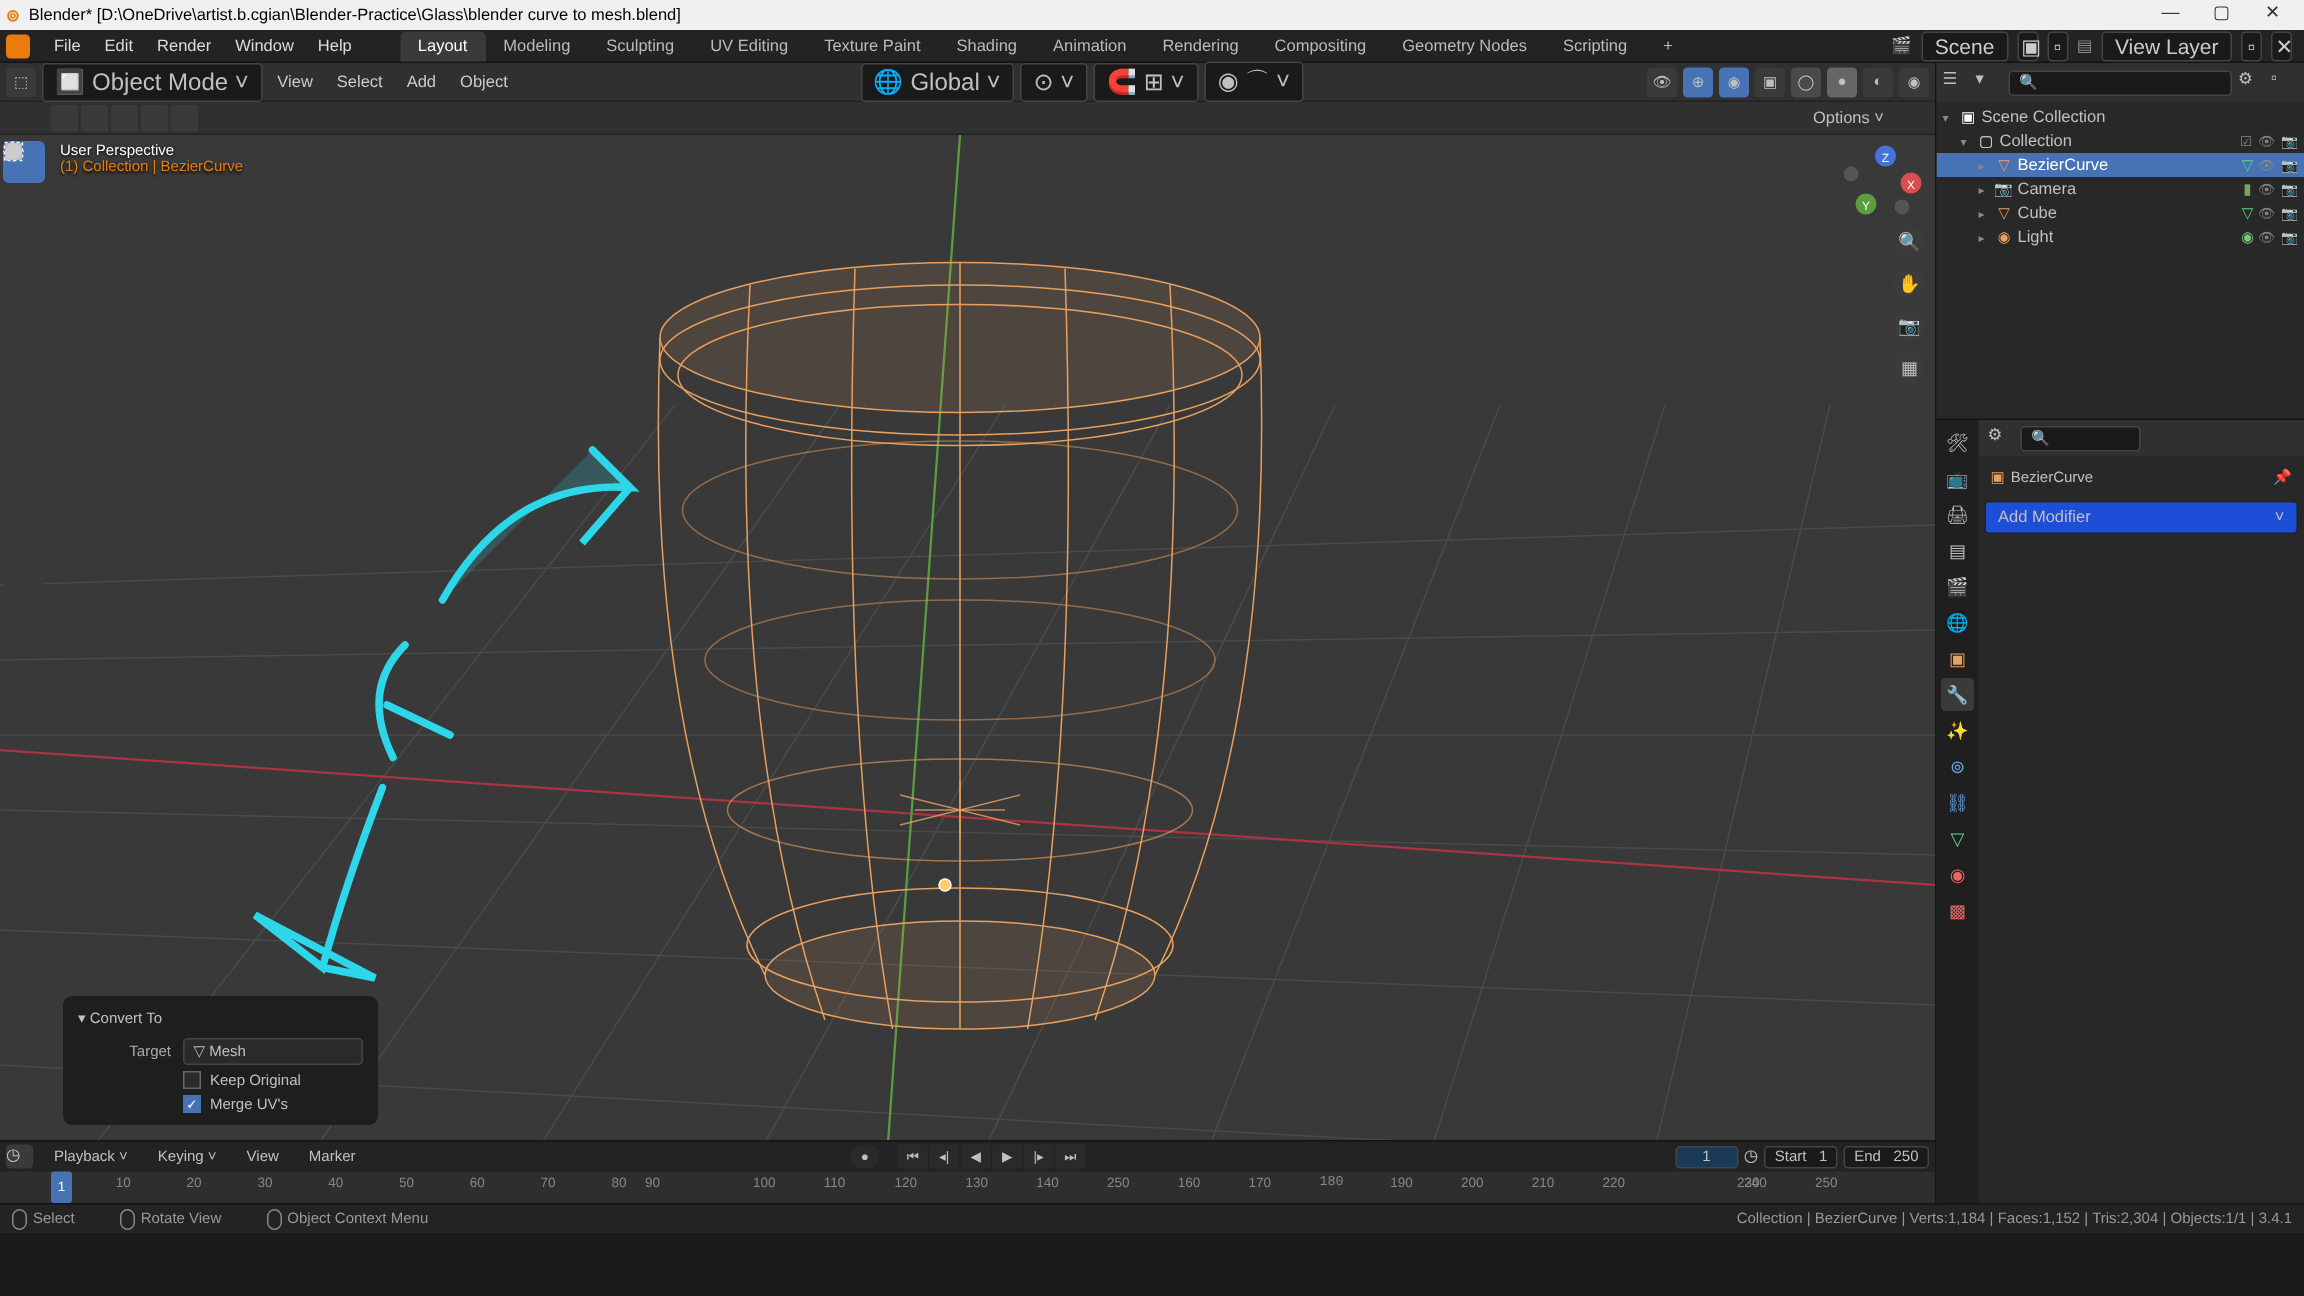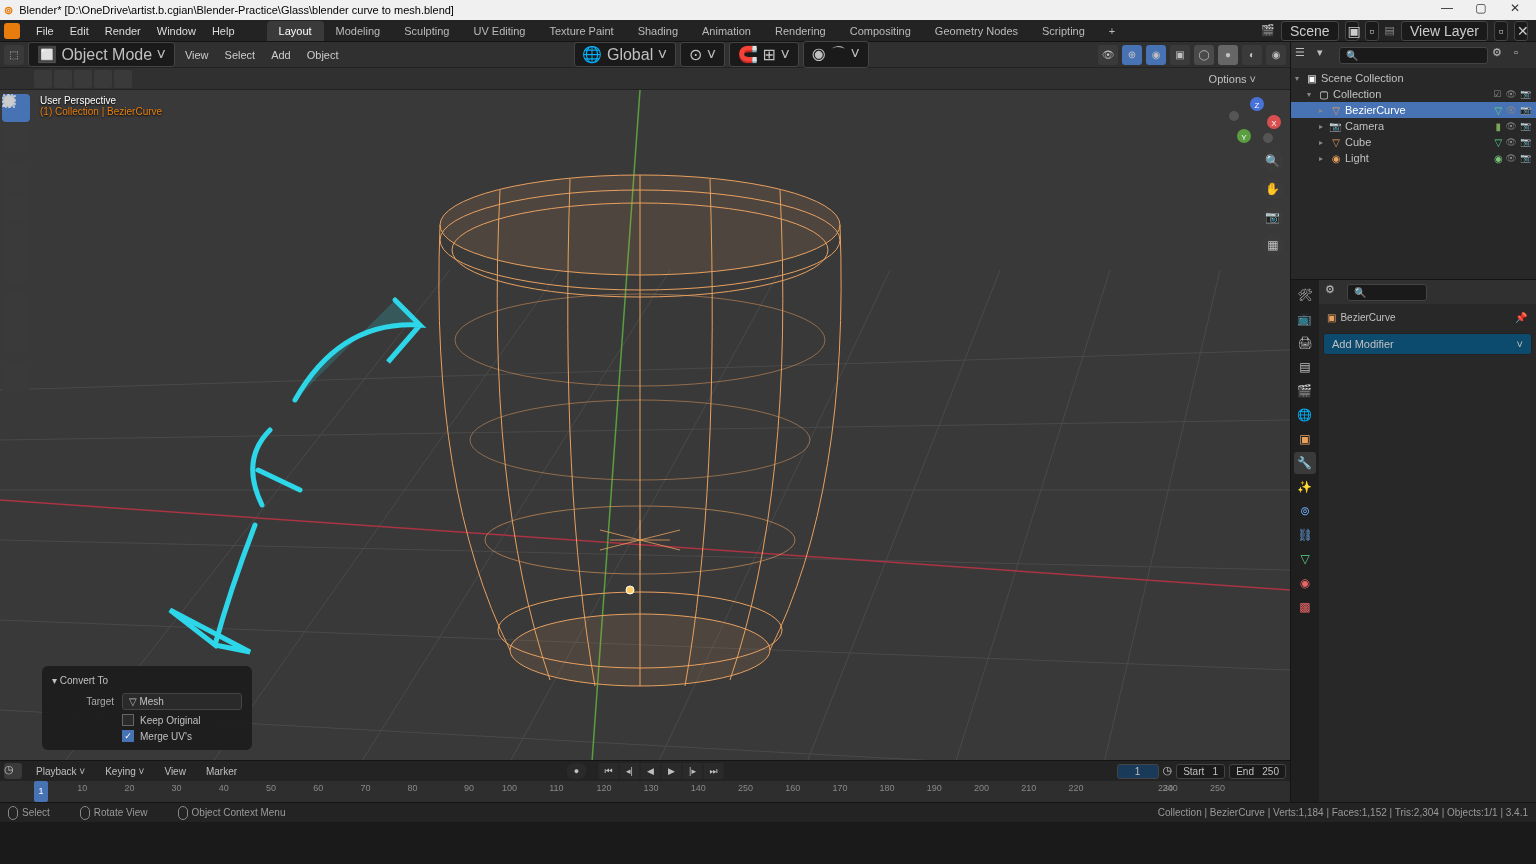--- a/index.html
+++ b/index.html
@@ -81,21 +81,21 @@
 
 
 .properties { flex:1; display:flex; background:#282828; }
 .prop-tabs { width:28px; background:#1f1f1f; display:flex; flex-direction:column; padding-top:4px; gap:2px; align-items:center; }
 .prop-tabs .ptab { width:22px; height:22px; border-radius:3px; display:flex; align-items:center; justify-content:center; cursor:pointer; font-size:12px; }
 .prop-tabs .ptab.active { background:#3a3a3a; }
 .prop-body { flex:1; padding:4px; }
 .prop-header { height:24px; display:flex; align-items:center; background:#303030; margin:-4px -4px 6px; padding:0 6px; gap:4px;}
 .prop-header .search { background:#1a1a1a; border:1px solid #444; border-radius:3px; padding:2px 6px; font-size:10px; width:80px; }
 .prop-crumb { display:flex; align-items:center; gap:4px; font-size:10px; margin:4px 0 8px; padding:2px 4px; }
-.add-mod { background:#0c4a6e; border:1px solid #222; border-radius:3px; padding:4px 8px; font-size:11px; cursor:pointer; width:100%; text-align:left; }
+.add-mod { background:#1d4ed8; border:1px solid #222; border-radius:3px; padding:4px 8px; font-size:11px; cursor:pointer; width:100%; text-align:left; }
 .pin { margin-left:auto; color:#666; }
 
 
 .timeline { height:42px; background:#232323; display:flex; flex-direction:column; border-top:1px solid #141414; }
 .tl-header { height:20px; display:flex; align-items:center; padding:0 4px; gap:8px; }
 .tl-header .dd { padding:2px 6px; font-size:10px; cursor:pointer; }
 .tl-controls { margin-left:auto; margin-right:auto; display:flex; gap:1px; position:absolute; left:50%; transform:translateX(-50%);}
 .tl-controls .tbtn { width:20px; height:16px; background:#2a2a2a; display:flex; align-items:center; justify-content:center; font-size:9px; cursor:pointer; }
 .tl-fields { display:flex; gap:4px; margin-left:auto;}
 .tl-fields .tf { background:#1a1a1a; border:1px solid #444; border-radius:3px; padding:1px 6px; font-size:10px; min-width:42px; text-align:center; }
@@ -371,30 +371,30 @@
       <div class="tl-ruler">
         <div class="tl-playhead">1</div>
       <span class="tick" style="left: 77.2px;">10</span>
           <span class="tick" style="left: 124.4px;">20</span>
           <span class="tick" style="left: 171.6px;">30</span>
           <span class="tick" style="left: 218.8px;">40</span>
           <span class="tick" style="left: 266px;">50</span>
           <span class="tick" style="left: 313.2px;">60</span>
           <span class="tick" style="left: 360.4px;">70</span>
           <span class="tick" style="left: 407.6px;">80</span>
-          <span class="tick" style="left: 464px;">90</span>
+          <span class="tick" style="left: 430px;">90</span>
           <span class="tick" style="left: 502px;">100</span>
           <span class="tick" style="left: 549.2px; text-align: right;">110</span>
           <span class="tick" style="left: 596.4px;">120</span>
           <span class="tick" style="left: 643.6px;">130</span>
           <span class="tick" style="left: 690.8px;">140</span>
           <span class="tick" style="left: 738px;">250</span>
           <span class="tick" style="left: 785.2px;">160</span>
           <span class="tick" style="left: 832.4px;">170</span>
-          <span class="tick" style="left: 879.6px;">180</span>
+          <span class="tick" style="left: 879.6px; font-family: Liberation Mono, monospace;">180</span>
           <span class="tick" style="left: 926.8px;">190</span>
           <span class="tick" style="left: 974px;">200</span>
           <span class="tick" style="left: 1021.2px;">210</span>
           <span class="tick" style="left: 1068.4px;">220</span>
           <span class="tick" style="left: 1158px;">230</span>
           <span class="tick" style="left: 1162.8px;">240</span>
           <span class="tick" style="left: 1210px;">250</span>
         </div>
     </div>
   </div>

